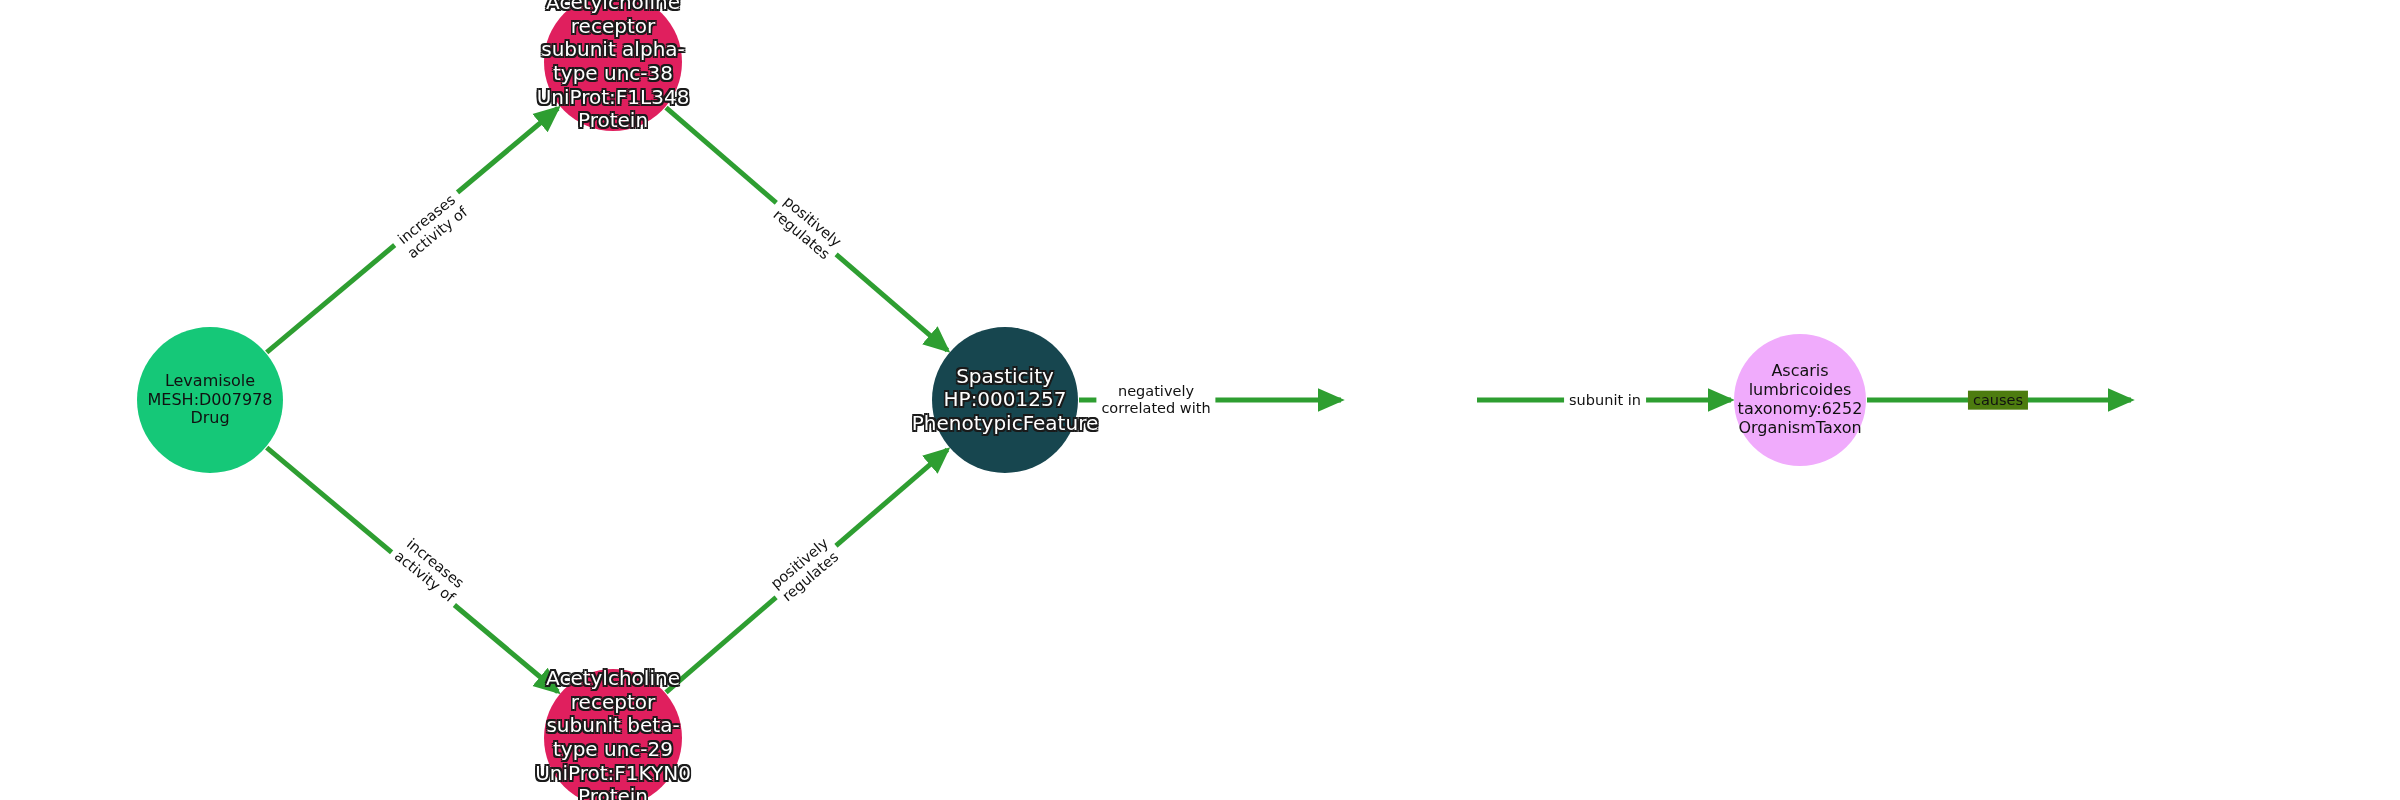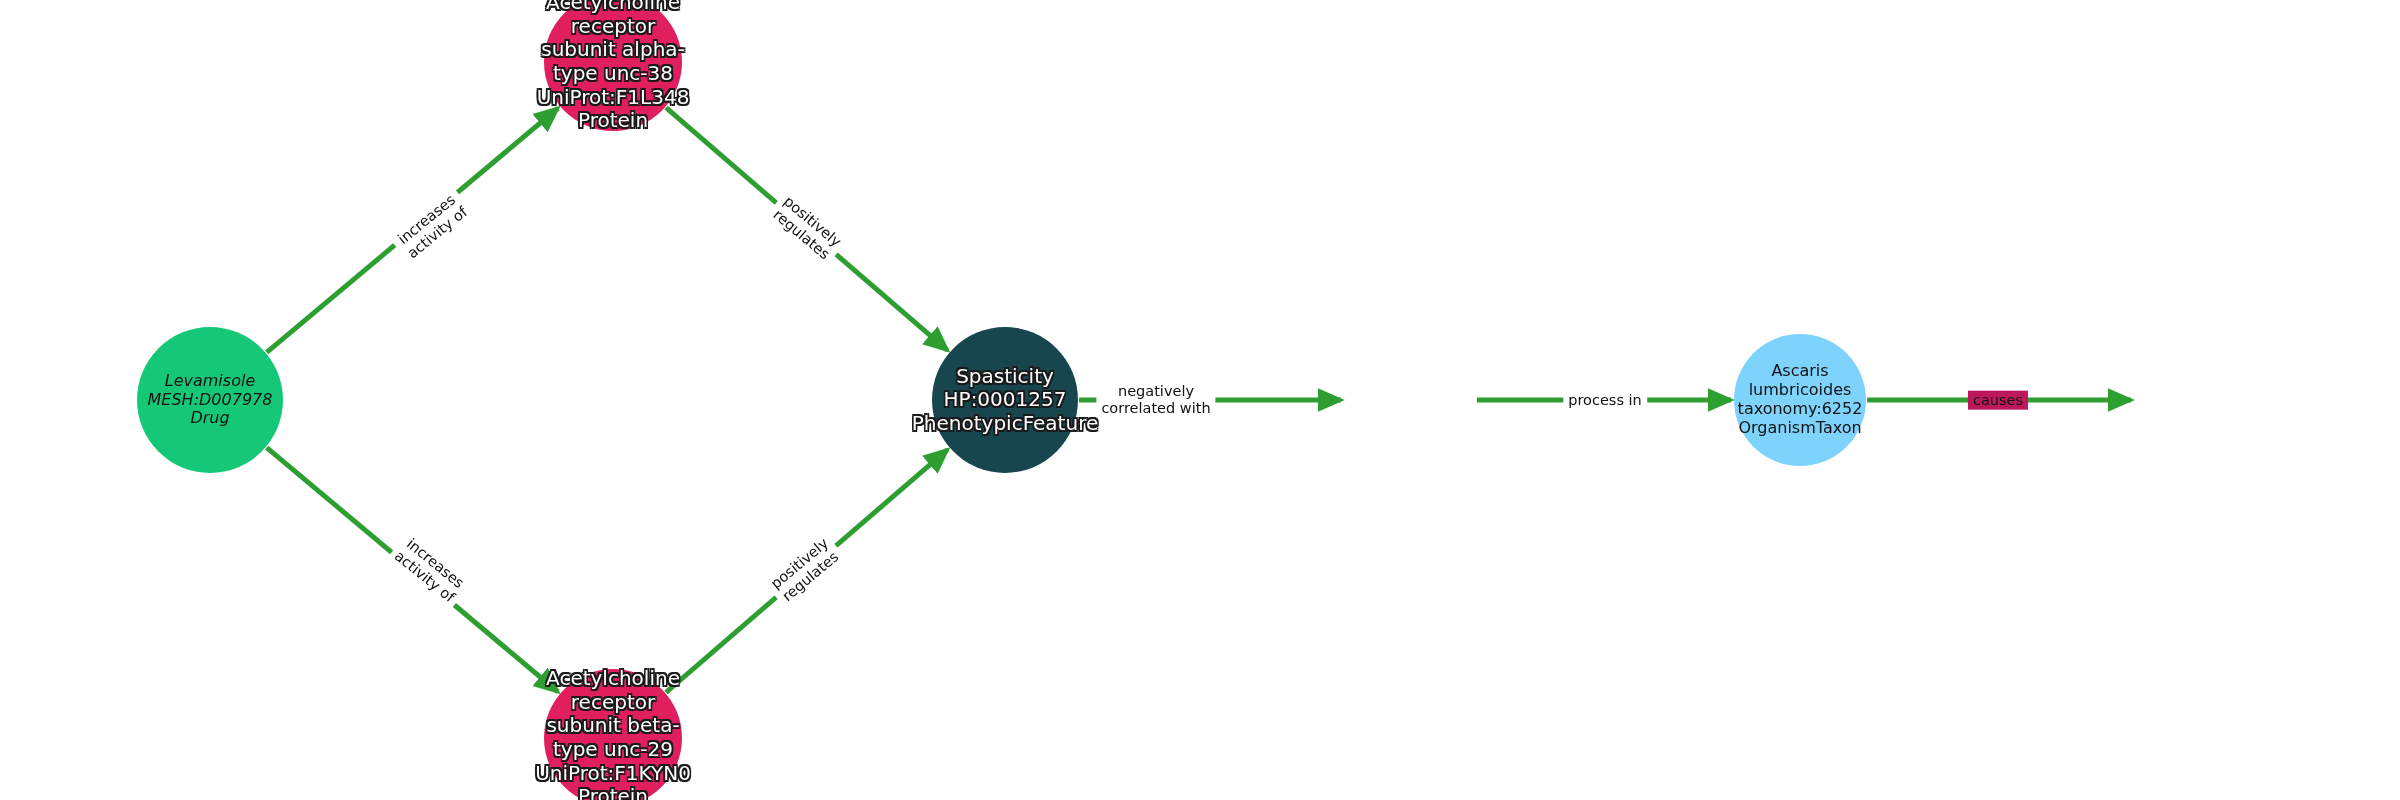--- a/index.html
+++ b/index.html
@@ -95,21 +95,21 @@
         <line x1="266.6981741913086" y1="352.4466926137411" x2="557.8342088949429" y2="108.26808286230593" stroke="#2e9e31" stroke-width="5" marker-end="url(#arrow-green)"></line>
         <line x1="266.6981741913086" y1="447.5533073862589" x2="557.8342088949429" y2="691.731917137694" stroke="#2e9e31" stroke-width="5" marker-end="url(#arrow-green)"></line>
         <line x1="666.0140844905052" y1="107.7111238719152" x2="947.4418511245943" y2="350.37077979620636" stroke="#2e9e31" stroke-width="5" marker-end="url(#arrow-green)"></line>
         <line x1="666.0140844905052" y1="692.2888761280848" x2="947.4418511245943" y2="449.62922020379364" stroke="#2e9e31" stroke-width="5" marker-end="url(#arrow-green)"></line>
         <line x1="1079" y1="400" x2="1341" y2="400" stroke="#2e9e31" stroke-width="5" marker-end="url(#arrow-green)"></line>
         <line x1="1477" y1="400" x2="1731" y2="400" stroke="#2e9e31" stroke-width="5" marker-end="url(#arrow-green)"></line>
         <line x1="1867" y1="400" x2="2131" y2="400" stroke="#2e9e31" stroke-width="5" marker-end="url(#arrow-green)"></line>
       </g>
   </svg>
 
-  <div class="node" style="left: 137px; top: 327px; width: 146px; height: 146px; background: rgb(21, 200, 120); font-style: italic;">
+  <div class="node" style="left: 137px; top: 327px; width: 146px; height: 146px; background: rgb(21, 200, 120);">
     <span class="node-label label-dark">Levamisole
 MESH:D007978
 Drug</span>
   </div>
 
   <div class="node" style="left: 544px; top: -7px; width: 138px; height: 138px; background: rgb(224, 31, 94);">
     <span class="node-label label-light">Acetylcholine
 receptor
 subunit alpha-
 type unc-38
@@ -126,34 +126,34 @@
 Protein</span>
   </div>
 
   <div class="node" style="left: 932px; top: 327px; width: 146px; height: 146px; background: rgb(23, 70, 79);">
     <span class="node-label label-light">Spasticity
 HP:0001257
 PhenotypicFeature</span>
   </div>
 
 
-  <div class="node" style="left: 1734px; top: 334px; width: 132px; height: 132px; background: #7dd3fc;">
+  <div class="node" style="left: 1734px; top: 334px; width: 132px; height: 132px; background: #f0abfc;">
     <span class="node-label label-dark">Ascaris
 lumbricoides
 taxonomy:6252
 OrganismTaxon</span>
   </div>
 
 
   <div class="edge-label clickable" style="left: 432px; top: 226px; transform: translate(-50%, -50%) rotate(-39deg); background: rgb(255, 255, 255); padding: 1px 5px;">increases
 activity of</div>
   <div class="edge-label clickable" style="left: 430px; top: 570px; transform: translate(-50%, -50%) rotate(39deg); background: rgb(255, 255, 255); padding: 1px 5px;">increases
 activity of</div>
   <div class="edge-label clickable" style="left: 807px; top: 228px; transform: translate(-50%, -50%) rotate(40deg); background: rgb(255, 255, 255); padding: 1px 5px;">positively
 regulates</div>
   <div class="edge-label clickable" style="left: 805px; top: 570px; transform: translate(-50%, -50%) rotate(-40deg); background: rgb(255, 255, 255); padding: 1px 5px;">positively
 regulates</div>
   <div class="edge-label clickable" style="left: 1156px; top: 400px; transform: translate(-50%, -50%) rotate(0deg); background: rgb(255, 255, 255); padding: 1px 5px;">negatively
 correlated with</div>
-  <div class="edge-label clickable" style="left: 1605px; top: 400px; transform: translate(-50%, -50%) rotate(0deg); background: rgb(255, 255, 255); padding: 1px 5px;">process in</div>
-  <div class="edge-label clickable" style="left: 1998px; top: 400px; transform: translate(-50%, -50%) rotate(0deg); background: #be185d; padding: 1px 5px;">causes</div>
+  <div class="edge-label clickable" style="left: 1605px; top: 400px; transform: translate(-50%, -50%) rotate(0deg); background: rgb(255, 255, 255); padding: 1px 5px;">subunit in</div>
+  <div class="edge-label clickable" style="left: 1998px; top: 400px; transform: translate(-50%, -50%) rotate(0deg); background: #4d7c0f; padding: 1px 5px;">causes</div>
 
 </div>
 
 </body></html>

